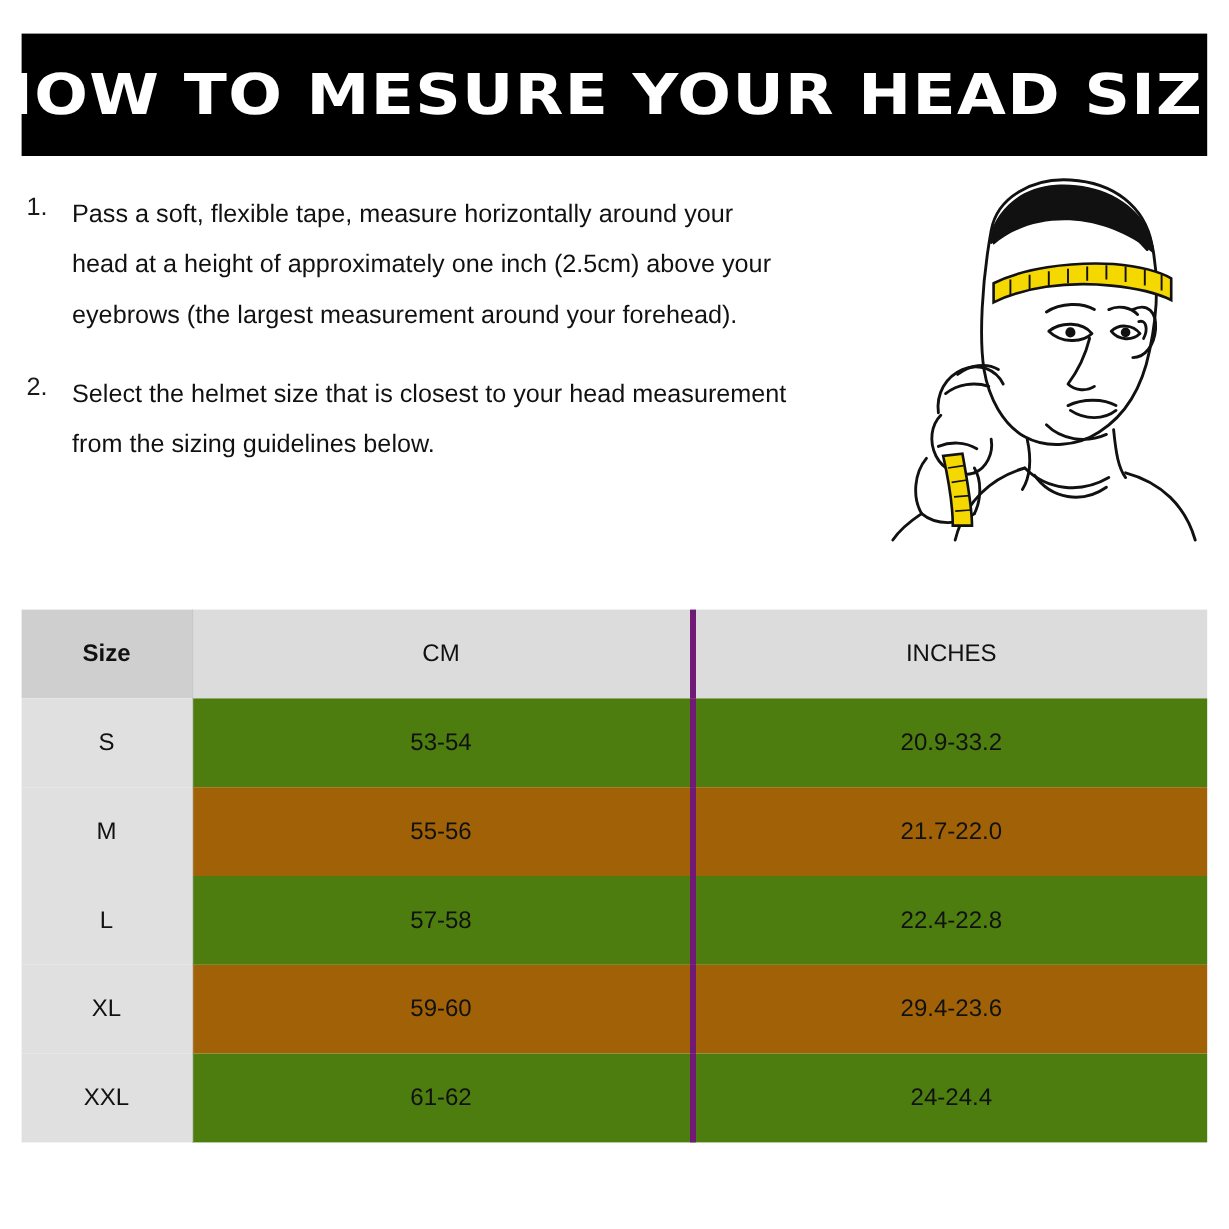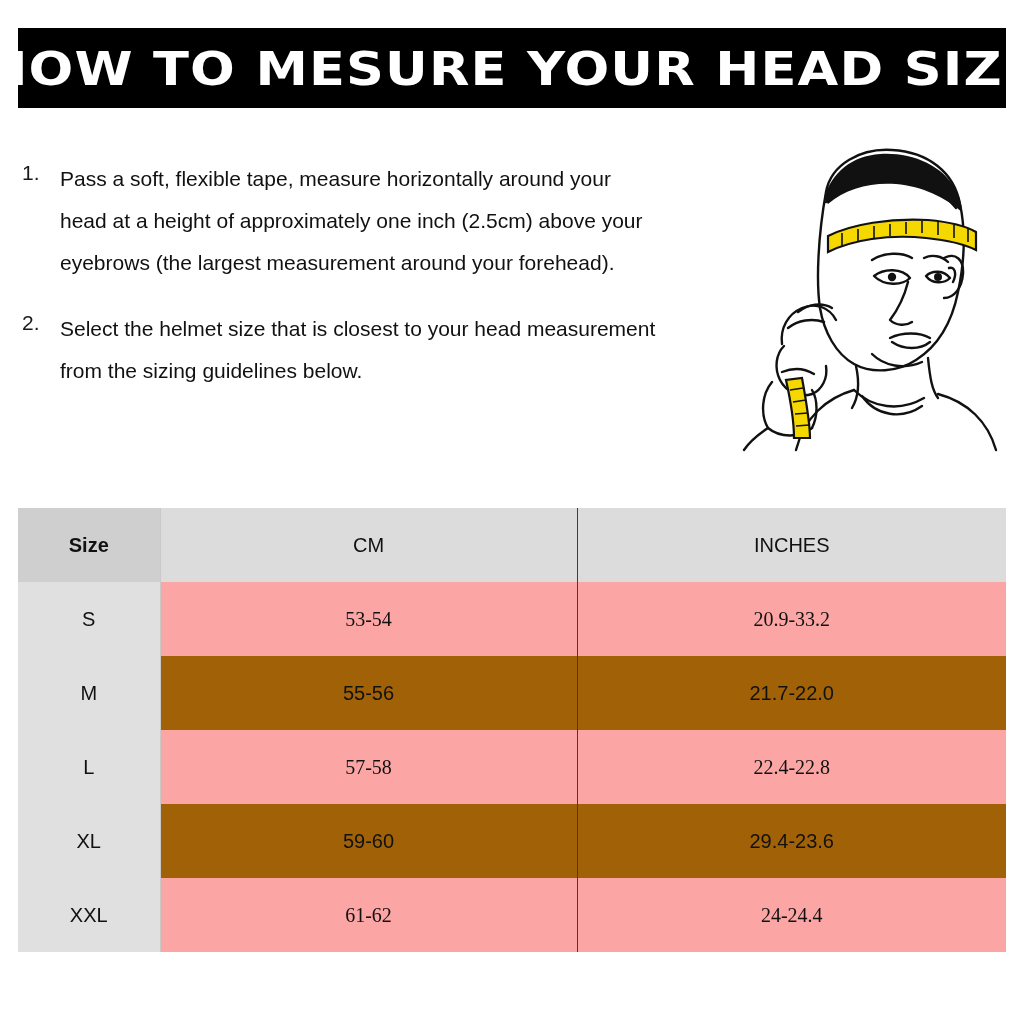--- a/index.html
+++ b/index.html
@@ -21,21 +21,21 @@
     height: 1024px;
     box-sizing: border-box;
   }
 
   
   .header-banner {
     position: absolute;
     left: 18px;
     top: 28px;
     width: 988px;
-    height: 80px;
+    height: 102px;
     background: #000000;
     display: flex;
     align-items: center;
     justify-content: center;
     text-align: center;
   }
   .header-title {
     color: #ffffff;
     font-family: "DejaVu Sans", sans-serif;
     font-weight: bold;
@@ -121,31 +121,30 @@
   .size-table thead th.th-cm,
   .size-table thead th.th-in {
     background: #dcdcdc;
     font-weight: normal;
   }
   .size-table tbody td.cell-size {
     background: #e0e0e0;
     font-weight: normal;
   }
   .size-table tbody tr.row-even td.cell-data {
-    background: #fca5a5;
-    font-family: Liberation Serif, serif;
+    background: #4d7c0f;
   }
   .size-table tbody tr.row-odd td.cell-data {
     background: #a16207;
   }
   
   .size-table th.th-cm,
   .size-table td.cell-cm {
     border-left: 1px solid #c9c9c9;
-    border-right: 1px solid #701a75;
+    border-right: 5px solid #701a75;
   }
 </style>
 </head>
 <body>
 
 <div class="page">
 
   <div class="header-banner">
     <div class="header-title">HOW TO MESURE YOUR HEAD SIZE</div>
   </div>

